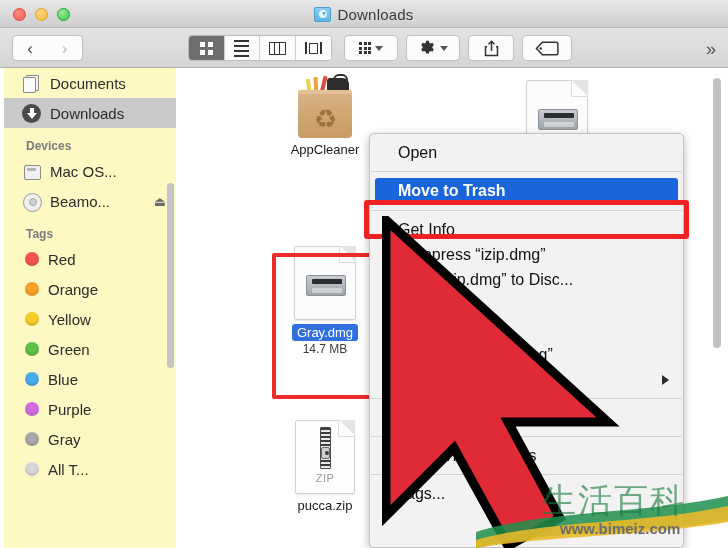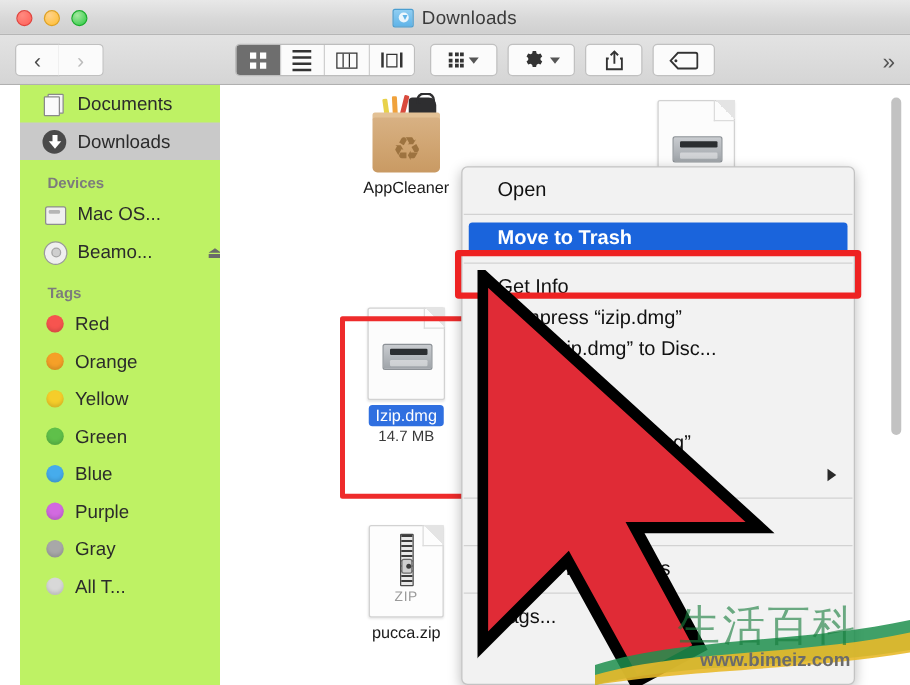--- a/index.html
+++ b/index.html
@@ -124,23 +124,23 @@
   #share-btn { left: 468px; width: 46px; }
   
   #tag-btn { left: 522px; width: 50px; }
   #overflow-btn {
     position: absolute; right: 12px; top: 12px;
     font-size: 18px; color: #555; line-height: 1;
   }
 
   
   #sidebar {
-    position: absolute; left: 16px; top: 68px;
+    position: absolute; left: 4px; top: 68px;
     width: 175px; height: 480px;
-    background: #bef264;
+    background: #fef9c3;
     border-right: 1px solid #cfcfcf;
     overflow: hidden;
   }
   .sb-row {
     height: 30px; display: flex; align-items: center;
     padding-left: 18px; gap: 9px;
     font-size: 15px; color: #2b2b2b;
   }
   .sb-row.selected { background: #c9c9c9; }
   .sb-header {
@@ -610,21 +610,21 @@
         <span class="drive"></span>
       </div>
       <div class="file-name"></div>
     </div>
 
     <div class="file-item" style="left:94px; top:178px;">
       <div class="ic-dmg">
         <span class="fold"></span>
         <span class="drive"></span>
       </div>
-      <div class="file-name sel">Izip.dmg</div>
+      <div class="file-name sel">Gray.dmg</div>
       <div class="file-size">14.7 MB</div>
     </div>
 
     <div class="file-item" style="left:94px; top:352px;">
       <div class="ic-zip">
         <span class="fold"></span>
         <span class="zipper"></span>
         <span class="pull"></span>
         <span class="zlabel">ZIP</span>
       </div>

